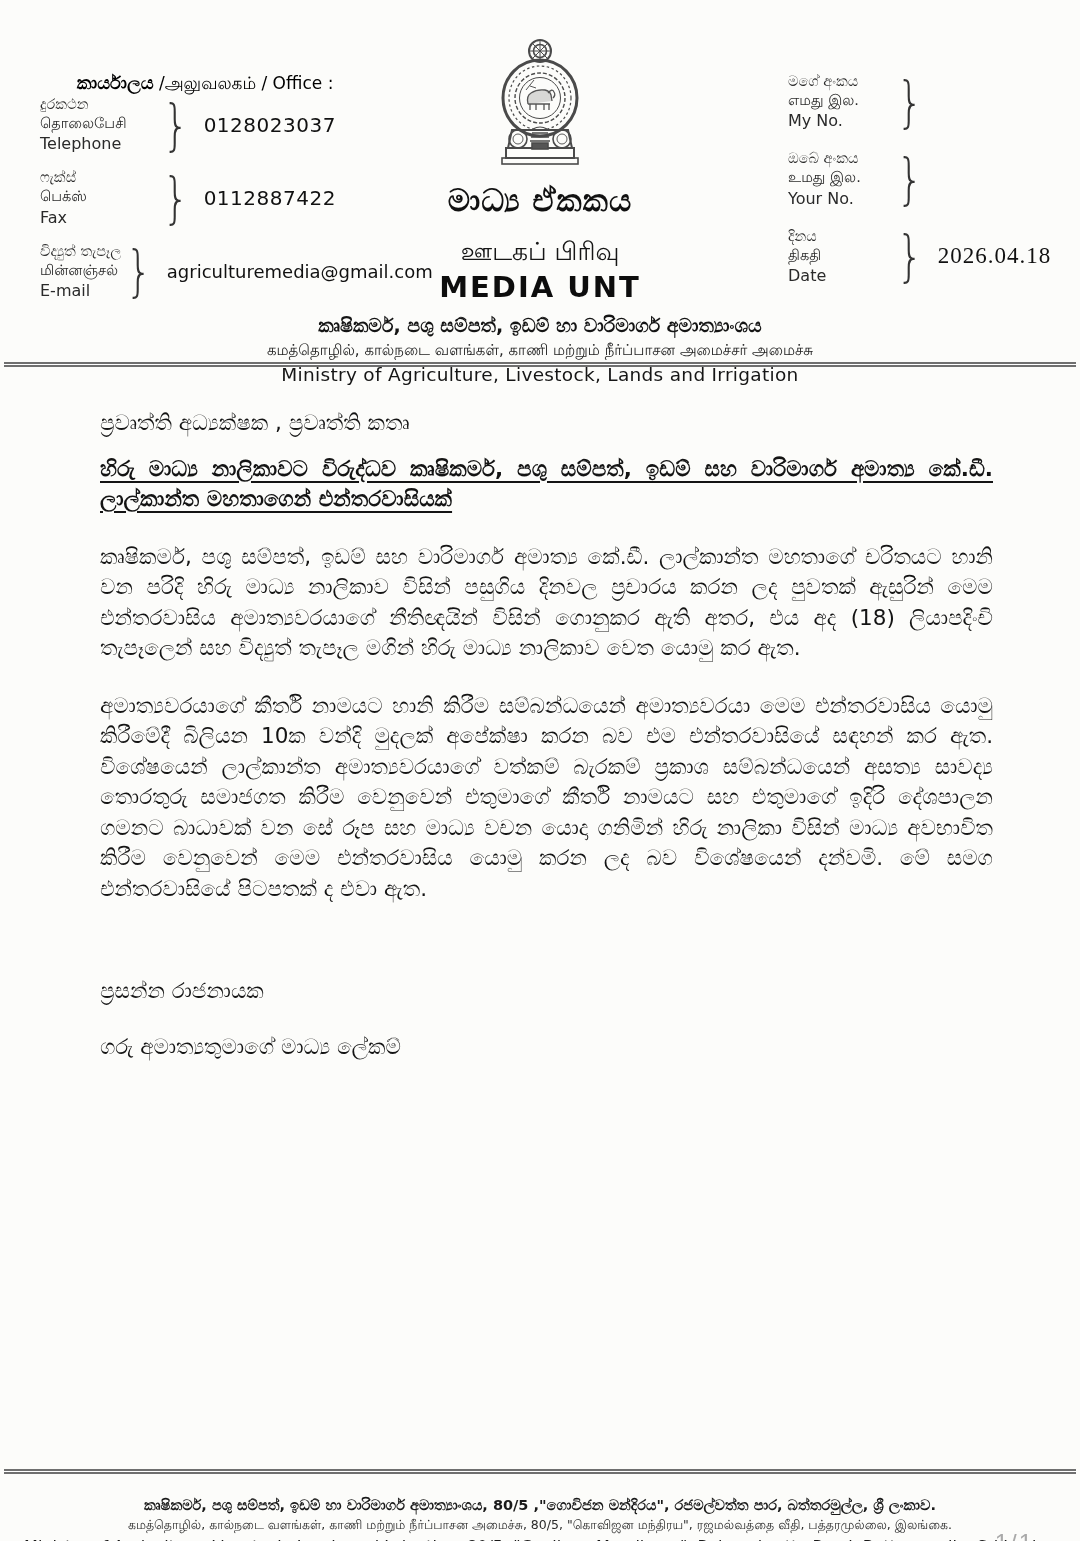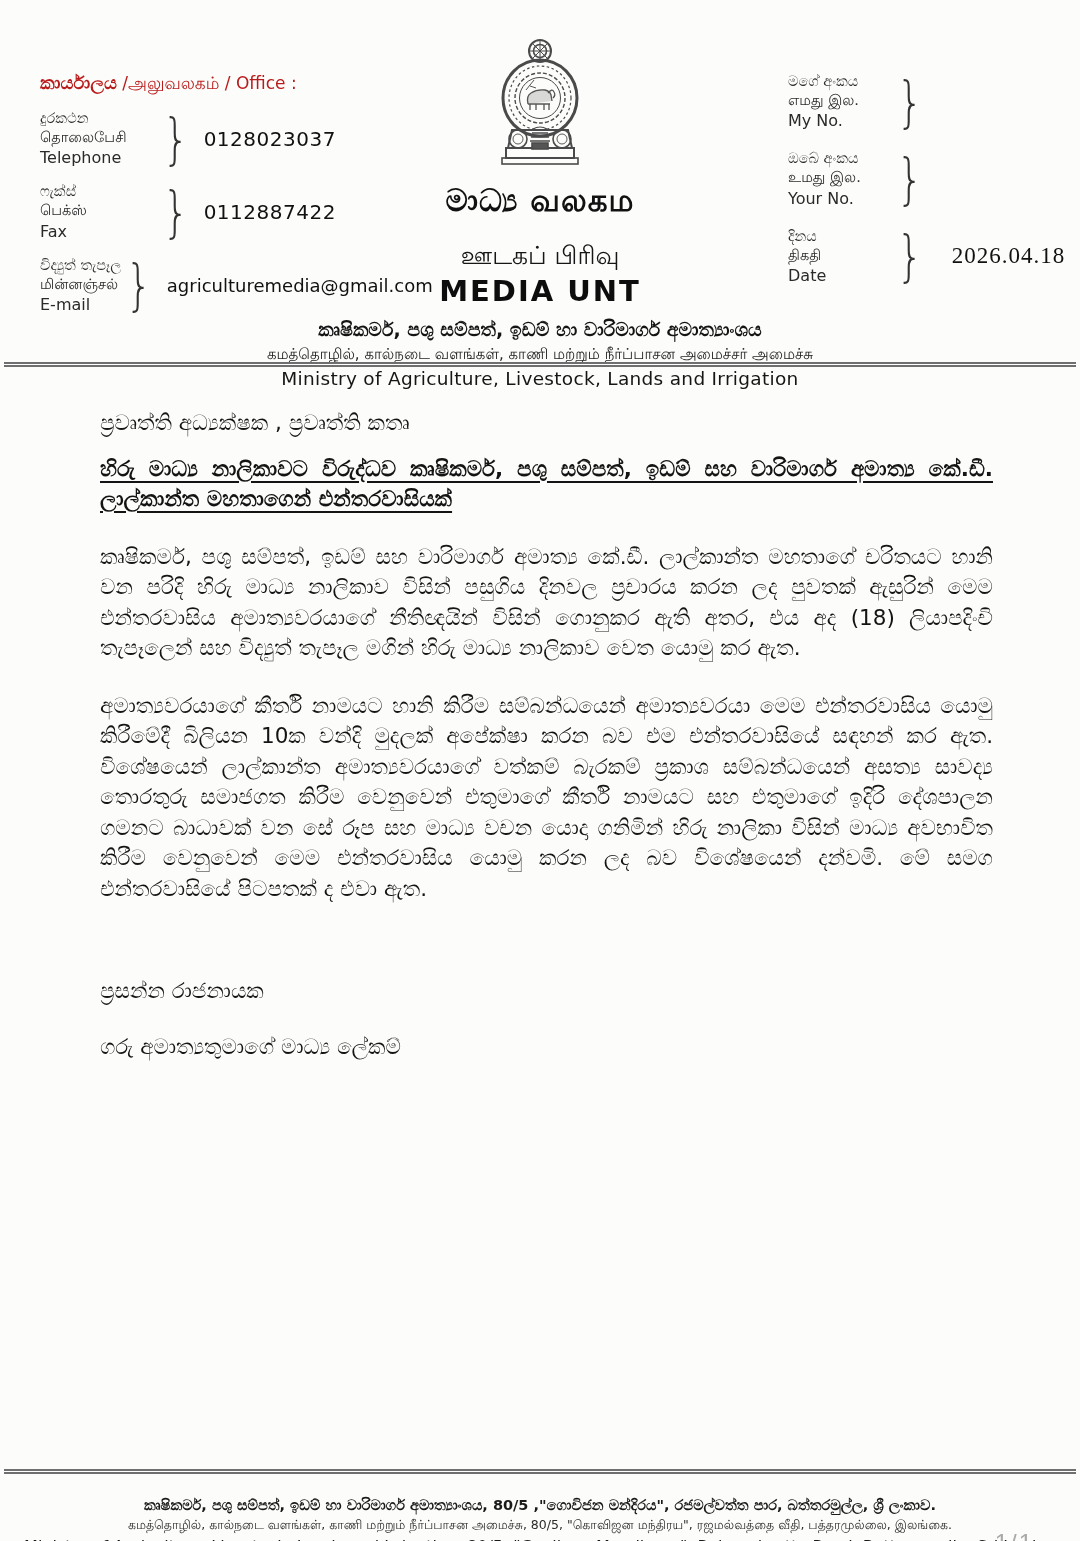--- a/index.html
+++ b/index.html
@@ -11,36 +11,36 @@
     color: #1e1e1e;
     background: #fcfcfa;
     overflow: hidden;
   }
   .page { position: absolute; inset: 0; }
 
   
   .hdr { position: absolute; top: 0; left: 0; right: 0; height: 367px; }
 
   .contact-block { position: absolute; left: 40px; top: 72px; width: 330px; }
-  .office-line { font-size: 17px; margin-bottom: 14px; color: #b91c1c; }
+  .office-line { font-size: 17px; color: #000000; text-align: center; }
   .office-line .si { font-weight: bold; font-size: 18px; }
   .contact-group { display: flex; align-items: center; margin-bottom: 14px; }
   .tri-labels { width: 118px; }
   .tri-labels div { font-size: 14.5px; line-height: 1.32; color: #2a2a2a; white-space: nowrap; }
   .tri-labels div:last-child { font-size: 16px; }
   .brace { font-size: 56px; font-weight: 200; color: #333; line-height: 1;
            transform: scaleX(0.75); margin: 0 10px 0 0; font-family: "DejaVu Sans", sans-serif; }
   .contact-value { font-size: 20px; color: #111; letter-spacing: 0.5px; }
   .contact-value.email { font-size: 18px; letter-spacing: 0; }
 
   .refs-block { position: absolute; left: 788px; top: 72px; width: 280px; }
   .ref-group { display: flex; align-items: center; margin-bottom: 18px; }
   .ref-group .tri-labels { width: 104px; }
   .ref-value { font-family: "Liberation Serif", "DejaVu Serif", serif;
-               font-size: 23px; color: #111; margin-left: 14px; letter-spacing: 1px; }
+               font-size: 23px; color: #111; letter-spacing: 1px; }
 
   .center-block { position: absolute; left: 0; right: 0; top: 38px; text-align: center; }
   .emblem { display: block; margin: 0 auto; }
   .unit-si { font-size: 31px; font-weight: bold; color: #111; letter-spacing: 1px; margin-top: 4px; }
   .unit-ta { font-size: 25px; color: #161616; margin-top: 18px; }
   .unit-en { font-size: 29px; font-weight: bold; color: #0d0d0d; letter-spacing: 2px; margin-top: 1px; }
   .ministry-si { font-size: 19px; font-weight: bold; color: #141414; margin-top: 10px; }
   .ministry-ta { font-size: 15px; color: #222; margin-top: 4px; }
   .ministry-en { font-size: 18.5px; color: #161616; margin-top: 3px; letter-spacing: 0.3px; }
 
@@ -142,21 +142,21 @@
           <circle cx="30" cy="101" r="9" stroke-width="1.6"></circle>
           <circle cx="30" cy="101" r="5" stroke-width="0.9"></circle>
           <circle cx="74" cy="101" r="9" stroke-width="1.6"></circle>
           <circle cx="74" cy="101" r="5" stroke-width="0.9"></circle>
 
           <path d="M45 91 q7 -4 14 0" stroke-width="1.2"></path>
           <path d="M44 95 h16 M43 99 h18 M42 103 h20" stroke-width="1.6"></path>
           <rect x="44" y="105" width="16" height="6" fill="#555"></rect>
         </g>
       </svg>
-      <div class="unit-si">මාධ්‍ය வலகம</div>
+      <div class="unit-si">මාධ්‍ය ඒකකය</div>
       <div class="unit-ta">ஊடகப் பிரிவு</div>
       <div class="unit-en">MEDIA UNT</div>
       <div class="ministry-si">කෘෂිකර්ම, පශු සම්පත්, ඉඩම් හා වාරිමාර්ග අමාත්‍යාංශය</div>
       <div class="ministry-ta">கமத்தொழில், கால்நடை வளங்கள், காணி மற்றும் நீர்ப்பாசன அமைச்சர் அமைச்சு</div>
       <div class="ministry-en">Ministry of Agriculture, Livestock, Lands and Irrigation</div>
     </div>
 
     <div class="refs-block">
       <div class="ref-group">
         <div class="tri-labels">

